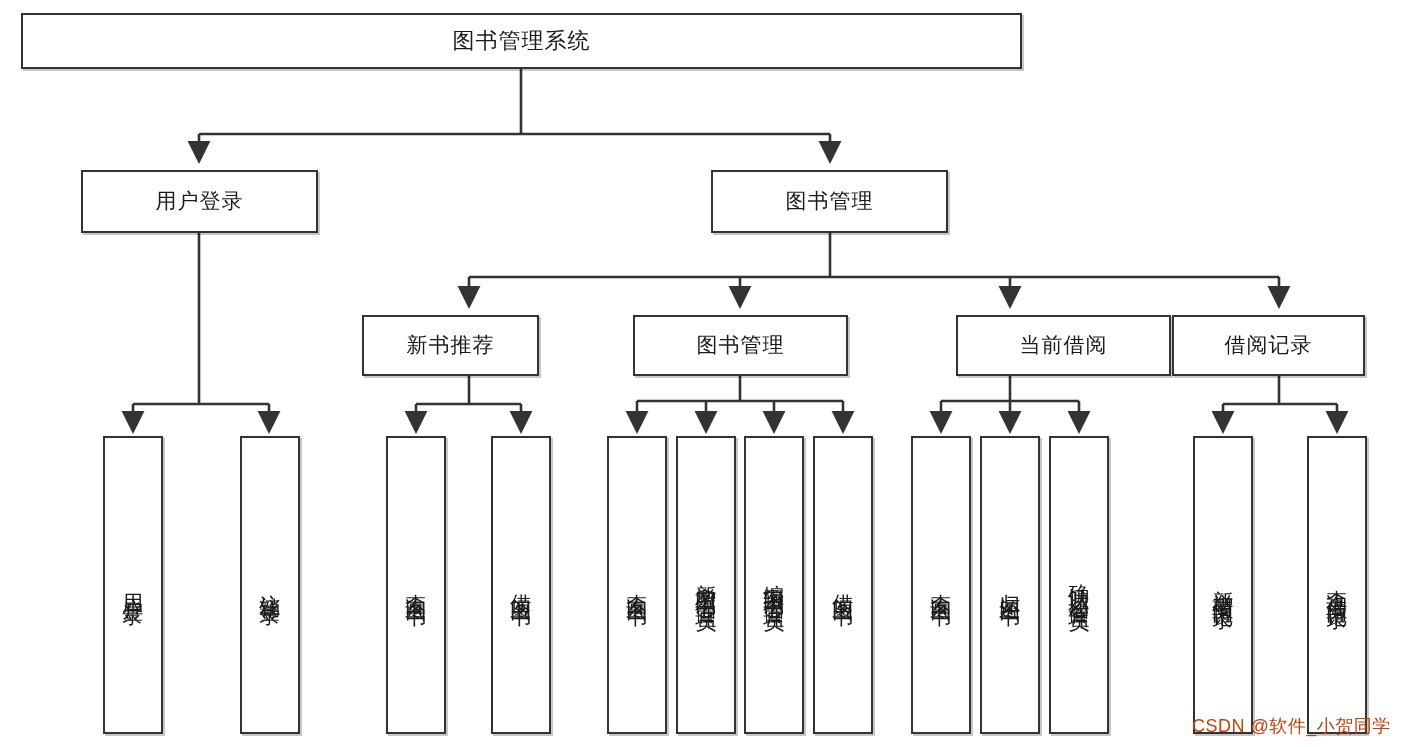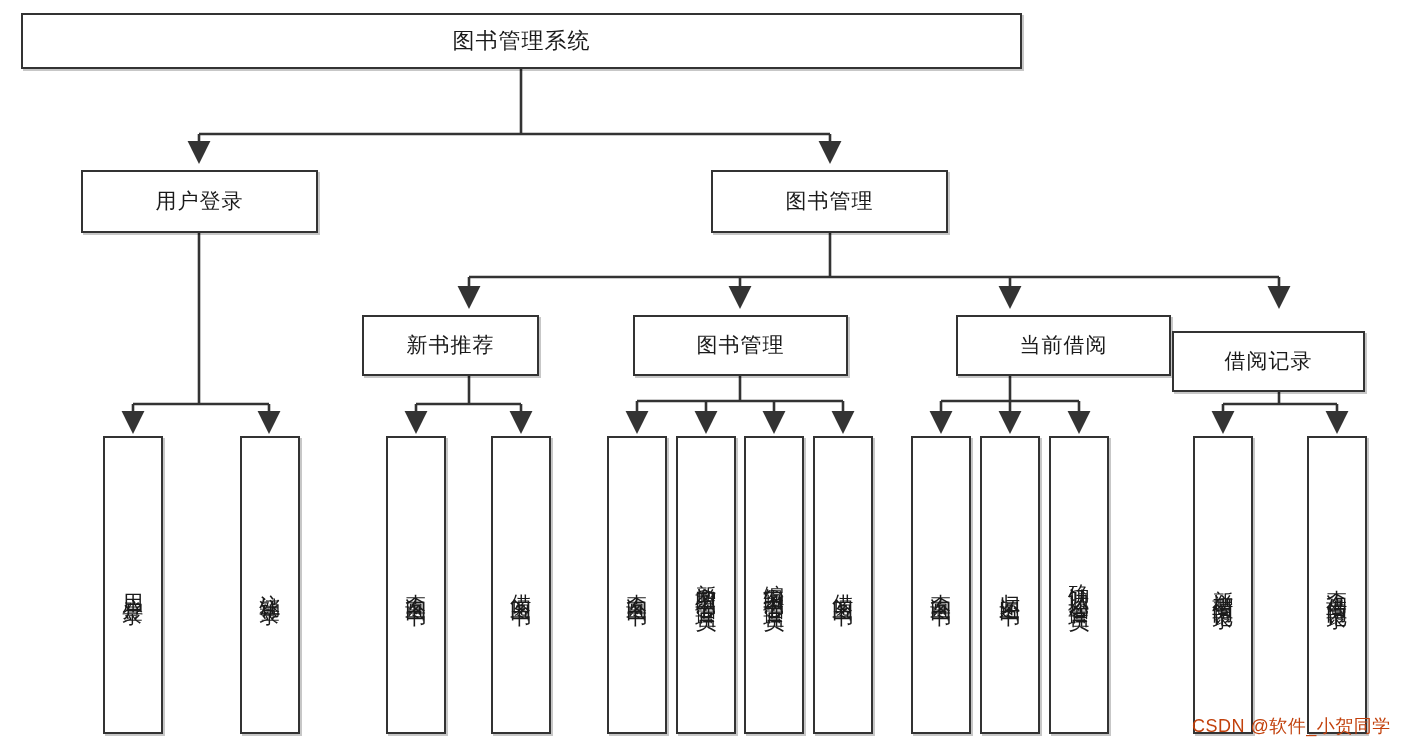--- a/index.html
+++ b/index.html
@@ -141,21 +141,21 @@
 
   <div class="node horiz" style="left:362px; top:315px; width:177px; height:61px;">
     <span class="node-label">新书推荐</span>
   </div>
   <div class="node horiz" style="left:633px; top:315px; width:215px; height:61px;">
     <span class="node-label">图书管理</span>
   </div>
   <div class="node horiz" style="left:956px; top:315px; width:215px; height:61px;">
     <span class="node-label">当前借阅</span>
   </div>
-  <div class="node horiz" style="left:1172px; top:315px; width:193px; height:61px;margin-top:16px;">
+  <div class="node horiz" style="left:1172px; top:315px; width:193px; height:61px;">
     <span class="node-label">借阅记录</span>
   </div>
 
   <div class="node vert" style="left:103px; top:436px; width:60px; height:298px;">
     <span class="node-label">用户登录</span>
   </div>
   <div class="node vert" style="left:240px; top:436px; width:60px; height:298px;">
     <span class="node-label">注销登录</span>
   </div>
 

